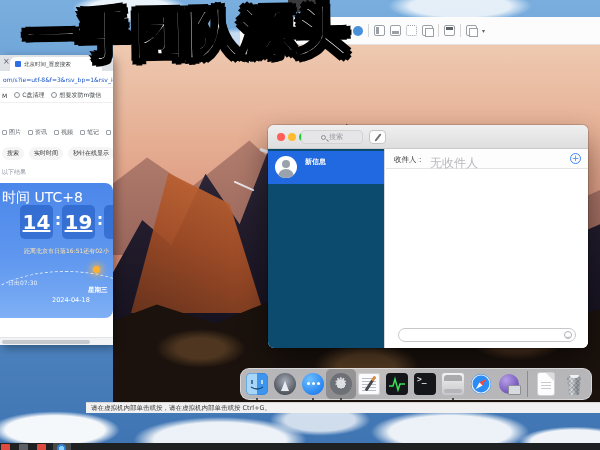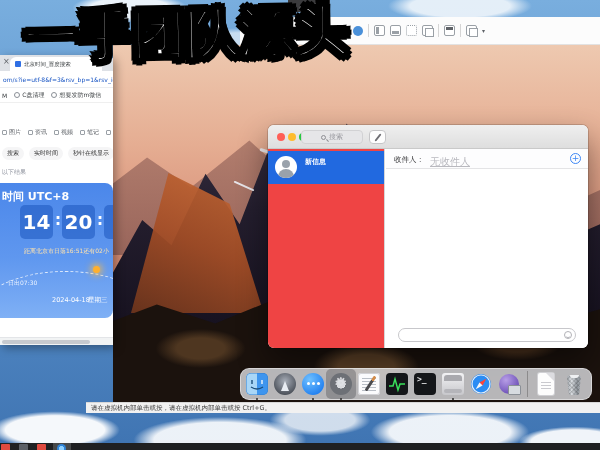--- a/index.html
+++ b/index.html
@@ -72,30 +72,30 @@
     background:#fff; box-shadow:0 14px 30px rgba(0,0,0,.45), 0 0 0 1px rgba(0,0,0,.15); }
   .titlebar { left:0; top:0; right:0; height:24px; background:linear-gradient(#efefef,#dedede); border-bottom:1px solid #c9c9c9; }
   .light { position:absolute; top:8px; width:8px; height:8px; border-radius:50%; }
   .srch { position:absolute; left:33px; top:5px; width:62px; height:14px; background:#e6e6e8; border:1px solid #d2d2d4;
     border-radius:4px; display:flex; align-items:center; justify-content:center; gap:3px; }
   .mag { width:5px; height:5px; border:1px solid #8e8e93; border-radius:50%; position:relative; }
   .mag::after { content:""; position:absolute; left:4px; top:4px; width:3px; height:1px; background:#8e8e93; transform:rotate(45deg); }
   .srch span { font-size:7px; color:#9a9aa0; }
   .compose { position:absolute; left:101px; top:5px; width:17px; height:14px; background:#fdfdfd; border:1px solid #c5c5c7; border-radius:4px; }
   .compose::after { content:""; position:absolute; left:7px; top:2px; width:2px; height:9px; background:#6e6e73; transform:rotate(38deg); border-radius:1px; }
-  .sidebar { left:0; top:24px; width:117px; bottom:0; background:#ef4444; border-right:1px solid #d6d6d8; }
+  .sidebar { left:0; top:24px; width:117px; bottom:0; background:#0c4a6e; border-right:1px solid #d6d6d8; }
   .convo { position:absolute; left:0; top:2px; right:0; height:33px; background:#2169e0; }
   .avatar { position:absolute; left:7px; top:5px; width:22px; height:22px; border-radius:50%; background:#fff; overflow:hidden; }
   .avatar::before { content:""; position:absolute; left:7px; top:4px; width:8px; height:8px; border-radius:50%; background:#9aa2ab; }
   .avatar::after { content:""; position:absolute; left:3px; top:13px; width:16px; height:10px; border-radius:8px 8px 0 0; background:#9aa2ab; }
   .convo-name { position:absolute; left:37px; top:6px; font-size:7px; font-weight:bold; color:#fff; }
   .rightpane { left:118px; top:24px; right:0; bottom:0; background:#fff; }
   .to-row { position:absolute; left:0; right:0; top:0; height:20px; border-bottom:1px solid #e4e4e6; background:#fdfdfe; }
   .to-label { position:absolute; left:8px; top:6px; font-size:7.5px; color:#3c3c3e; }
-  .to-ph { position:absolute; left:44px; top:6px; font-size:10px; color:#b9b9bf;text-decoration:underline; }
+  .to-ph { position:absolute; left:44px; top:6px; font-size:12px; color:#b9b9bf; }
   .add-btn { position:absolute; right:7px; top:4px; width:11px; height:11px; border:1px solid #3d87f5; border-radius:50%;
     color:#3d87f5; font-size:9px; line-height:9px; text-align:center; }
   .msg-input { position:absolute; left:12px; right:12px; bottom:6px; height:14px; background:#fff;
     border:1px solid #c7c7cb; border-radius:7px; }
   .smiley { position:absolute; right:3px; top:2px; width:8px; height:8px; border:1px solid #b2b2b7; border-radius:50%; }
   .smiley::after { content:""; position:absolute; left:1px; top:2px; width:4px; height:3px; border-bottom:1px solid #b2b2b7; border-radius:50%; }
 
   
   .dock { left:127px; top:323px; width:352px; height:32px; background:rgba(223,224,228,.8);
     border:1px solid rgba(255,255,255,.45); border-radius:9px; display:flex; align-items:center; gap:4px; padding:0 4px; backdrop-filter:blur(2px); }
@@ -151,32 +151,32 @@
   .bm { display:flex; align-items:center; gap:2px; font-size:6px; color:#3c4043; white-space:nowrap; }
   .globe { width:6px; height:6px; border:1px solid #8a8f96; border-radius:50%; flex:none; }
   .navrow { left:0; top:73px; right:-60px; display:flex; gap:7px; padding-left:2px; align-items:center; }
   .nav-it { display:flex; align-items:center; gap:2px; font-size:6px; color:#5f6368; white-space:nowrap; }
   .nav-it i { width:5px; height:5px; border:1px solid #9aa0a6; border-radius:1px; }
   .chiprow { left:0; top:92px; right:-80px; display:flex; gap:5px; padding-left:2px; }
   .chip { background:#f5f5f6; border-radius:8px; padding:2px 5px; font-size:6px; color:#333; white-space:nowrap; }
   .hint { left:2px; top:113px; font-size:6px; color:#9195a0; white-space:nowrap; }
   .clockw { left:0; top:128px; width:113px; height:135px; overflow:hidden; border-radius:0 8px 8px 0;
     background:linear-gradient(180deg,#4b87ea 0%,#5f97ef 55%,#7fb0f5 100%); }
-  .cw-head { position:absolute; left:2px; top:6px; font-size:11px; font-weight:bold; color:#fff; white-space:nowrap; }
+  .cw-head { position:absolute; left:2px; top:6px; font-size:14px; font-weight:normal; color:#fff; white-space:nowrap; }
   .tile { position:absolute; top:22px; width:33px; height:34px; background:rgba(28,86,190,.55); border-radius:5px;
-    color:#fff; font-size:20px; font-weight:bold; text-align:center; line-height:34px; }
+    color:#fff; font-size:20px; font-weight:bold; text-align:center; line-height:34px;text-decoration:underline; }
   .colon { position:absolute; top:28px; color:#fff; font-size:15px; font-weight:bold; }
   .cw-sunset { position:absolute; left:24px; top:64px; font-size:6px; color:#ffe3ae; white-space:nowrap; }
   .arc { position:absolute; left:-32px; top:88px; width:195px; height:110px;
     border:1px dashed rgba(255,255,255,.8); border-radius:50%; }
   .sun { position:absolute; left:93px; top:83px; width:7px; height:7px; border-radius:50%; background:#ffb02e;
     box-shadow:0 0 7px 2px rgba(255,186,60,.85); }
   .cw-sunrise { position:absolute; left:8px; top:96px; font-size:6px; color:#eaf2ff; white-space:nowrap; }
   .cw-date { position:absolute; left:52px; top:113px; font-size:6.5px; color:#fff; white-space:nowrap; }
-  .cw-week { position:absolute; left:88px; top:113px; font-size:6.5px; font-weight:normal; color:#fff; white-space:nowrap; }
+  .cw-week { position:absolute; left:88px; top:103px; font-size:6.5px; font-weight:bold; color:#fff; white-space:nowrap; }
   .hscroll { left:0; bottom:0; right:0; height:8px; background:#f1f3f4; border-top:1px solid #e3e5e8; }
   .hthumb { position:absolute; left:2px; top:2px; width:88px; height:4px; background:#c6c9ce; border-radius:2px; }
 
   
   .overlay-title { left:24px; top:-2px; z-index:50; font-size:54px; font-weight:bold; color:#fff;
     white-space:nowrap; letter-spacing:0; transform:rotate(-1.2deg); -webkit-text-stroke:2px #000;
     text-shadow:
       -4px -4px 0 #000, 0 -5px 0 #000, 4px -4px 0 #000,
       -5px 0 0 #000, 5px 0 0 #000,
       -4px 4px 0 #000, 0 5px 0 #000, 4px 4px 0 #000,
@@ -364,21 +364,21 @@
     <span class="chip">实时时间</span>
     <span class="chip">秒针在线显示</span>
 
   </div>
   <div class="abs hint">以下结果</div>
 
   <div class="abs clockw">
     <span class="cw-head">时间 UTC+8</span>
     <span class="tile" style="left:20px;">14</span>
     <span class="colon" style="left:55px;">:</span>
-    <span class="tile" style="left:62px;">20</span>
+    <span class="tile" style="left:62px;">19</span>
     <span class="colon" style="left:97px;">:</span>
     <span class="tile" style="left:104px;"></span>
     <span class="cw-sunset">距离北京市日落16:51还有02小</span>
     <span class="arc"></span>
     <span class="sun"></span>
     <span class="cw-sunrise">日出07:30</span>
     <span class="cw-date">2024-04-18</span>
     <span class="cw-week">星期三</span>
   </div>
   <div class="abs hscroll">

